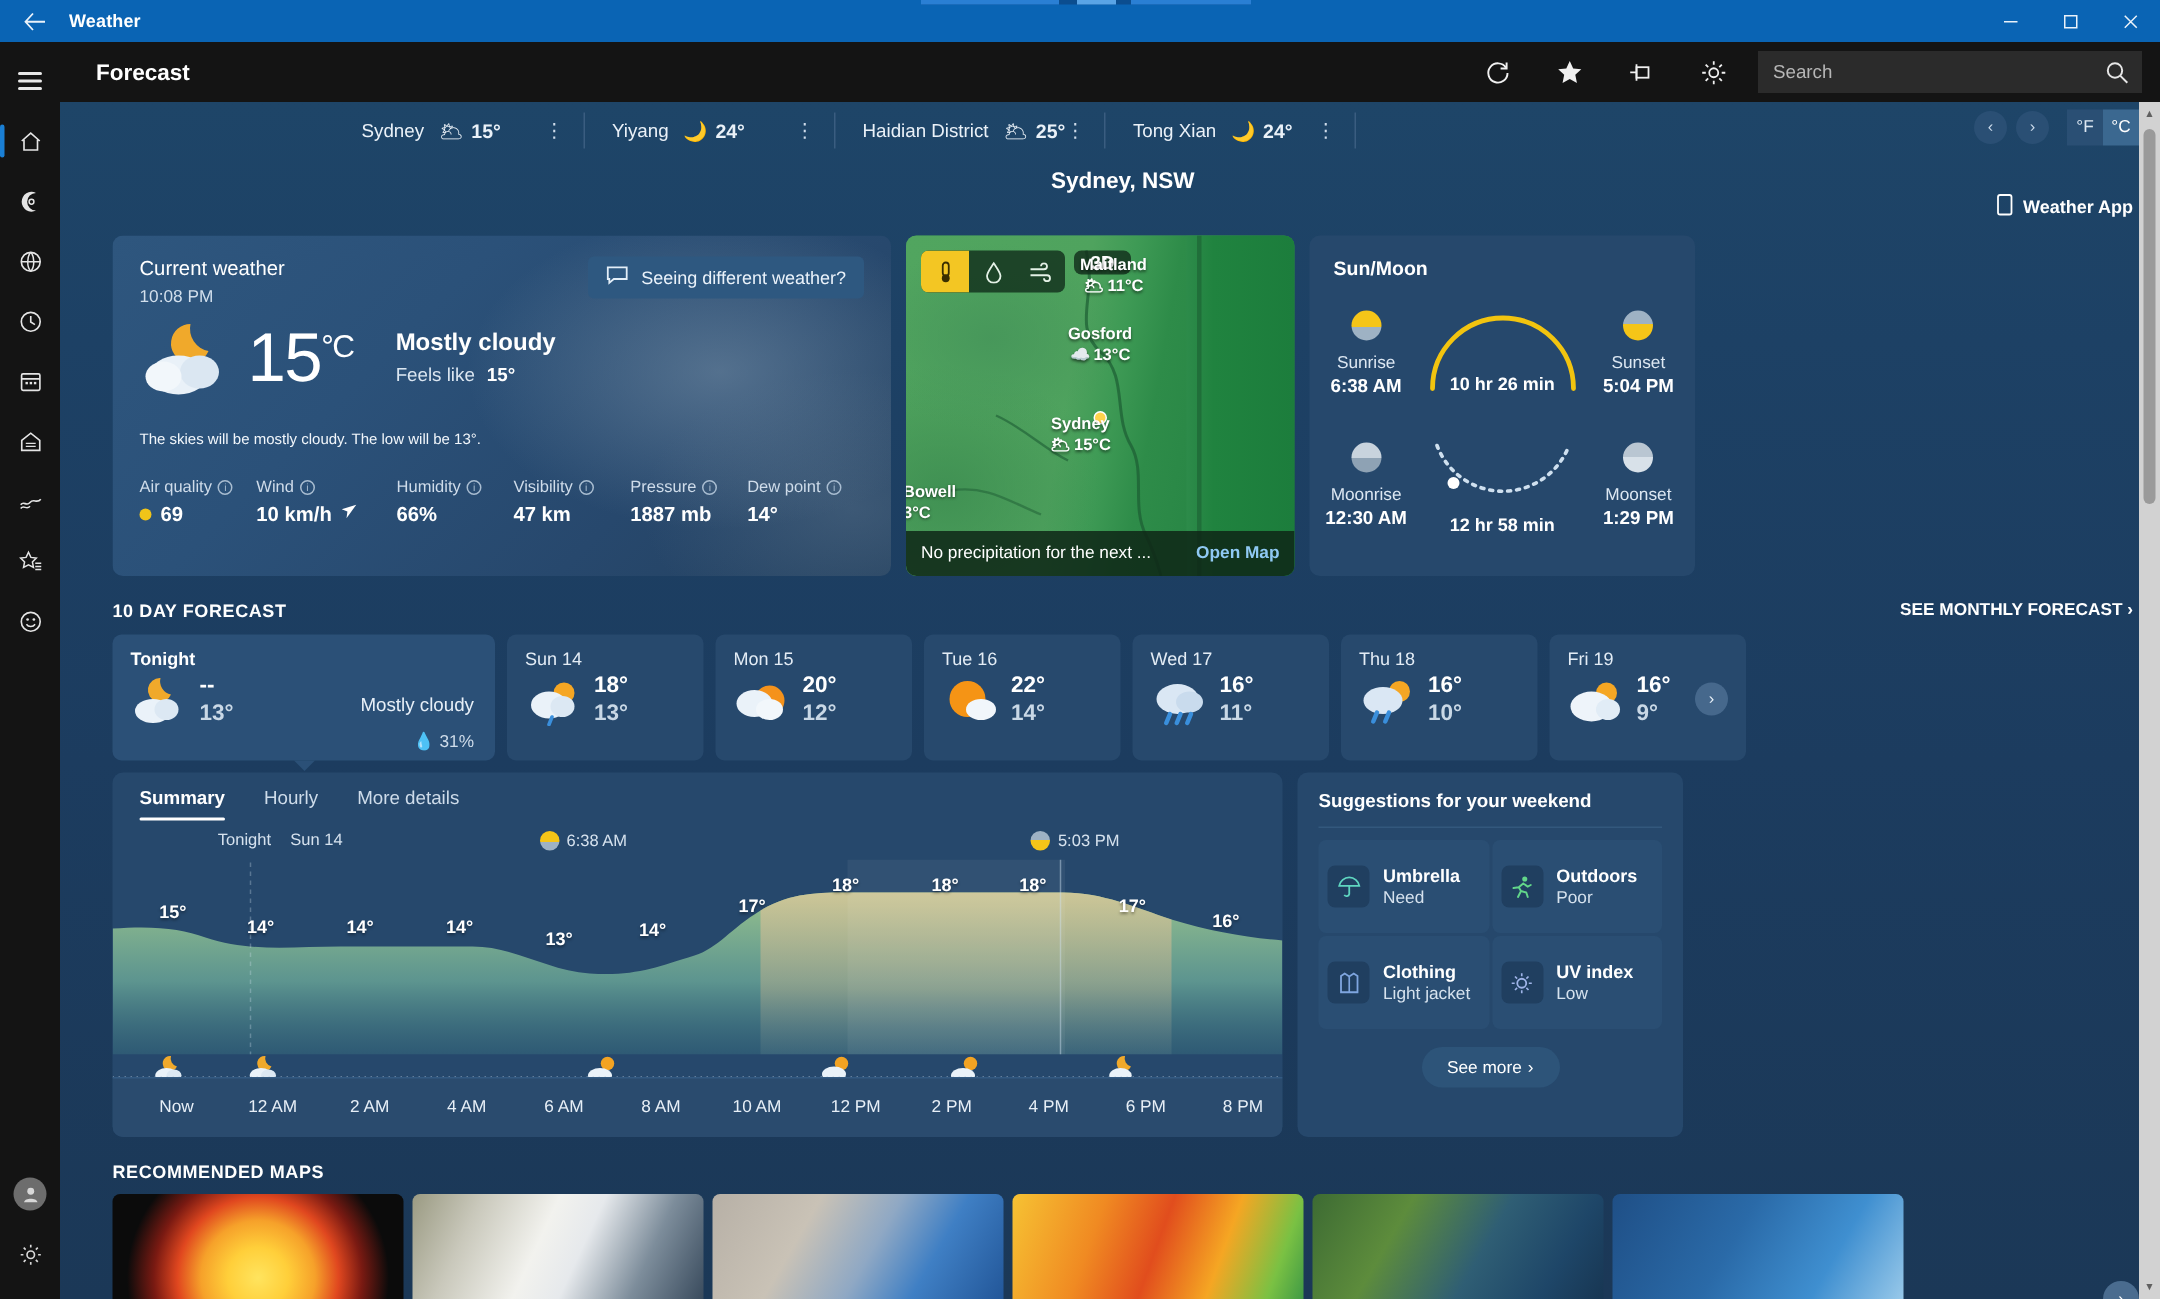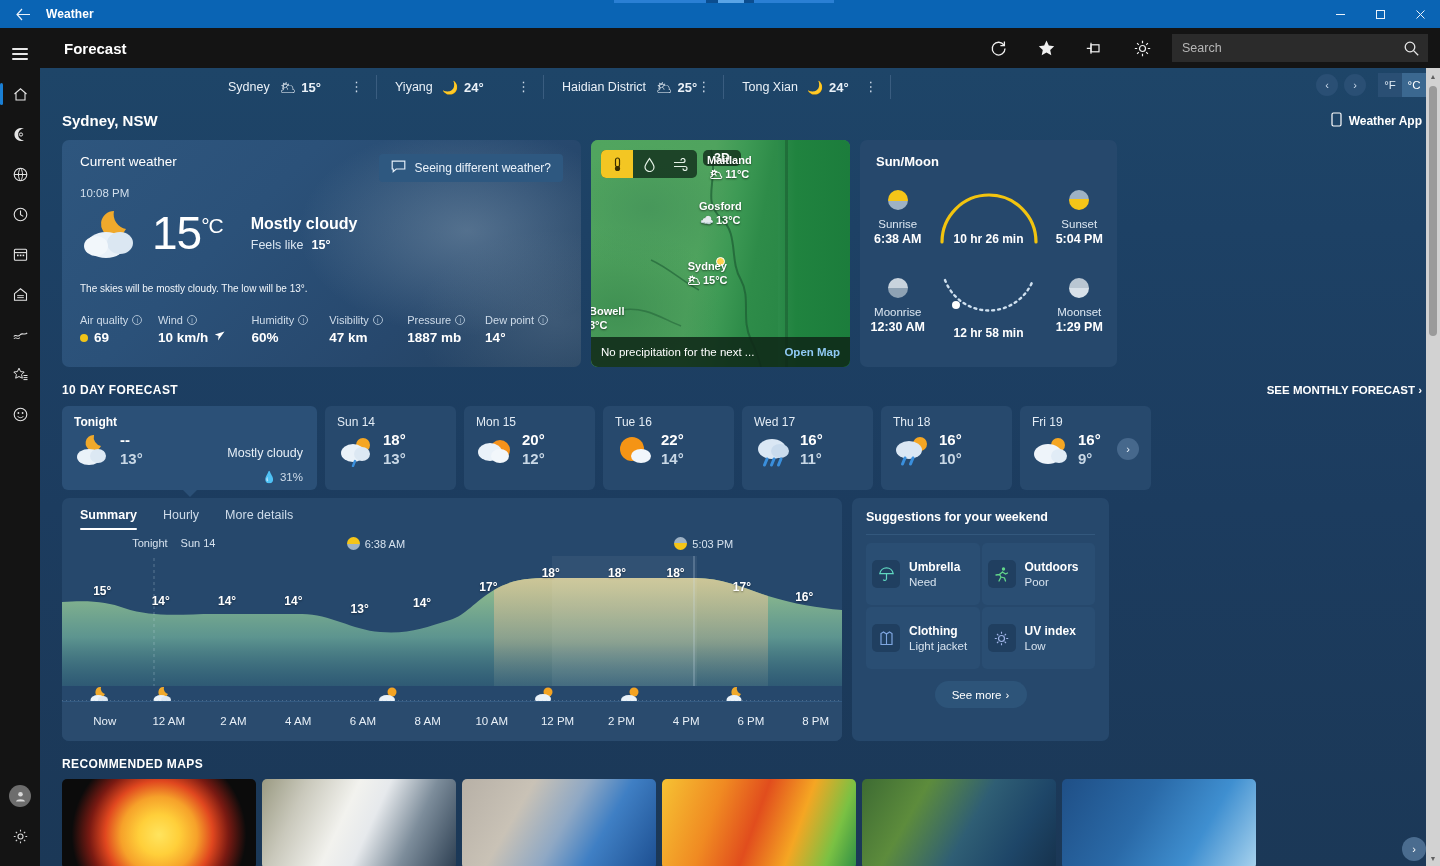--- a/index.html
+++ b/index.html
@@ -66,20 +66,21 @@
     font-size: 12.5px; padding-left: 10px; font-family: "Liberation Sans", sans-serif;
   }
   .searchbox input::placeholder { color: #b6b6b6; }
   .search-btn { width: 34px; height: 28px; display:flex; align-items:center; justify-content:center; color:#e6e6e6;}
 
   
   .page {
     position: absolute; left: 40px; top: 68px; width: 1400px; height: 798px;
     background: linear-gradient(180deg,#1e4568 0%, #1d4165 20%, #1c3c5f 55%, #1b3857 100%);
     overflow: hidden;
+    padding-left: 13px;
   }
 
   
   .loctabs { height: 38px; display: flex; align-items: center; position: relative; }
   .loctab {
     display:flex; align-items:center; height: 38px; padding: 0 0 0 18px; min-width: 167px;
     position: relative; font-size: 12.5px; color: #eaf1f8;
   }
   .loctab:first-child { margin-left: 170px; }
   .loctab .lt-name { margin-right: 10px; white-space: nowrap; }
@@ -91,38 +92,38 @@
   }
   .tabs-right { position:absolute; right: 14px; top: 5px; display:flex; align-items:center; gap:6px;}
   .rnd-btn { width:22px; height:22px; border-radius:50%; background:#2a4f74; color:#cddcec;
     display:flex; align-items:center; justify-content:center; font-size:11px;}
   .unit-group { display:flex; margin-left: 6px; }
   .unit-btn { width: 24px; height: 24px; display:flex; align-items:center; justify-content:center;
     font-size: 11.5px; color:#dde8f2; background:#2a4f74; }
   .unit-btn.on { background:#3b6890; color:#fff; }
 
   
-  .hdrrow { display:flex; padding: 6px 18px 0 12px; }
+  .hdrrow { display:flex; align-items:center; padding: 6px 18px 0 12px; flex-direction: column; }
   .loc-title { font-size: 15px; font-weight: 600; margin-left: 10px; }
   .weather-app-link { margin-left:auto; display:flex; align-items:center; gap:7px; font-size:12px; font-weight:600; color:#fff;}
 
   
   .cards { display:flex; gap: 10px; padding: 10px 18px 0 22px; }
 
   
   .cw {
     width: 519px; height: 227px; border-radius: 7px; position: relative; overflow: hidden;
     background:
       radial-gradient(ellipse 240px 150px at 78% 40%, rgba(120,145,168,.55), rgba(120,145,168,0) 70%),
       radial-gradient(ellipse 200px 130px at 95% 80%, rgba(90,115,140,.45), rgba(90,115,140,0) 70%),
       linear-gradient(135deg,#2e567e 0%, #2b5179 35%, #27486d 70%, #24415f 100%);
     padding: 14px 18px;
   }
   .cw-h { font-size: 13.5px; font-weight: 400; }
-  .cw-time { font-size: 11.5px; color:#d2dfec; margin-top:18px; }
+  .cw-time { font-size: 11.5px; color:#d2dfec; margin-top:6px; }
   .cw-seeing {
     position:absolute; right:18px; top:14px; height:28px; background:#2e5880; border-radius:4px;
     display:flex; align-items:center; gap:8px; padding: 0 12px; font-size:12px; color:#eaf2fa;
   }
   .cw-main { display:flex; align-items:center; margin-top: 6px; }
   .cw-bigicon { width:68px; height:56px; position:relative; }
   .cw-temp { font-size: 46px; font-weight: 300; letter-spacing:-1px; line-height:1; margin-left: 4px;}
   .cw-temp sup { font-size: 21px; vertical-align: super; font-weight:400;}
   .cw-cond { margin-left: 28px; }
   .cw-cond .c1 { font-size: 16px; font-weight: 600; }
@@ -522,21 +523,21 @@
                     <path d="M10.5 1.5 L4 10.5 L4.6 6 L0.8 4.5 Z" fill="#fff"></path>
                   </svg></span>
               </div>
           </div>
           <div class="cw-stat">
             <div class="k">
                 <span>Humidity</span>
                 <span class="i-circ">i</span>
               </div>
             <div class="v">
-                <span>60%</span>
+                <span>66%</span>
               </div>
           </div>
           <div class="cw-stat">
             <div class="k">
                 <span>Visibility</span>
                 <span class="i-circ">i</span>
               </div>
             <div class="v">
                 <span>47 km</span>
               </div>

